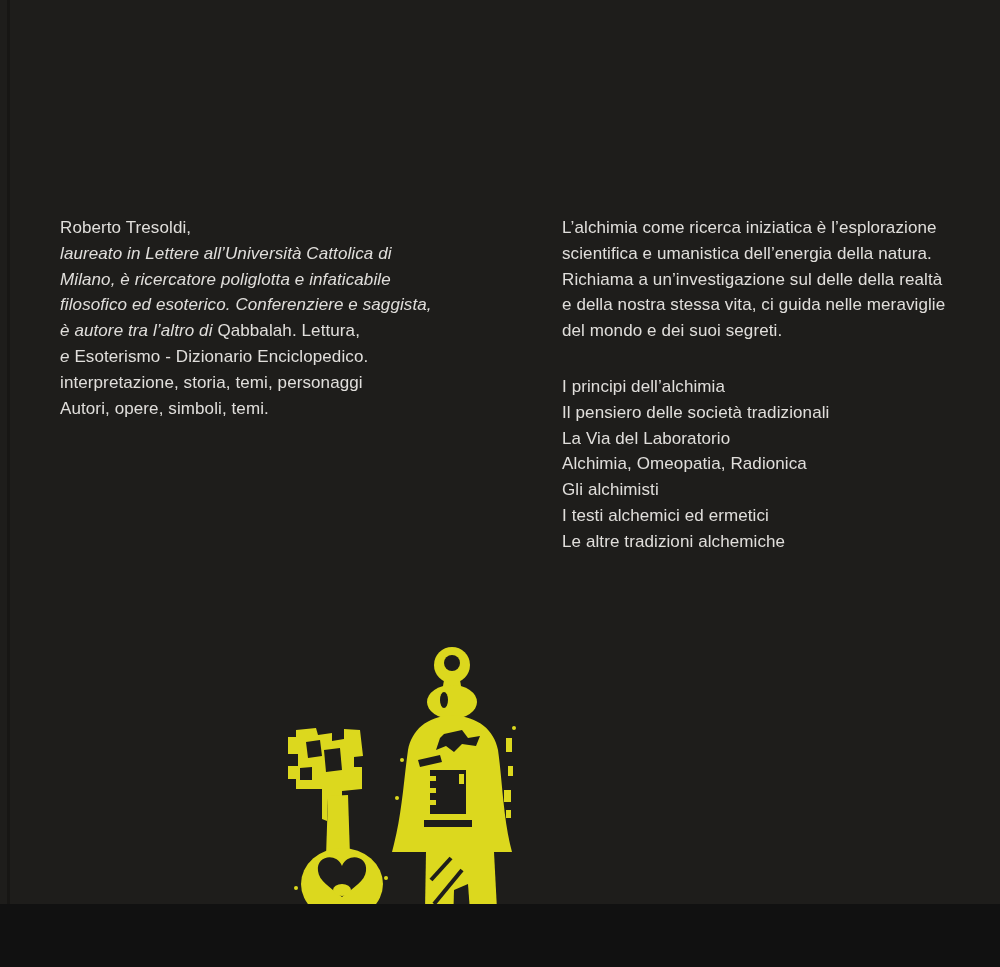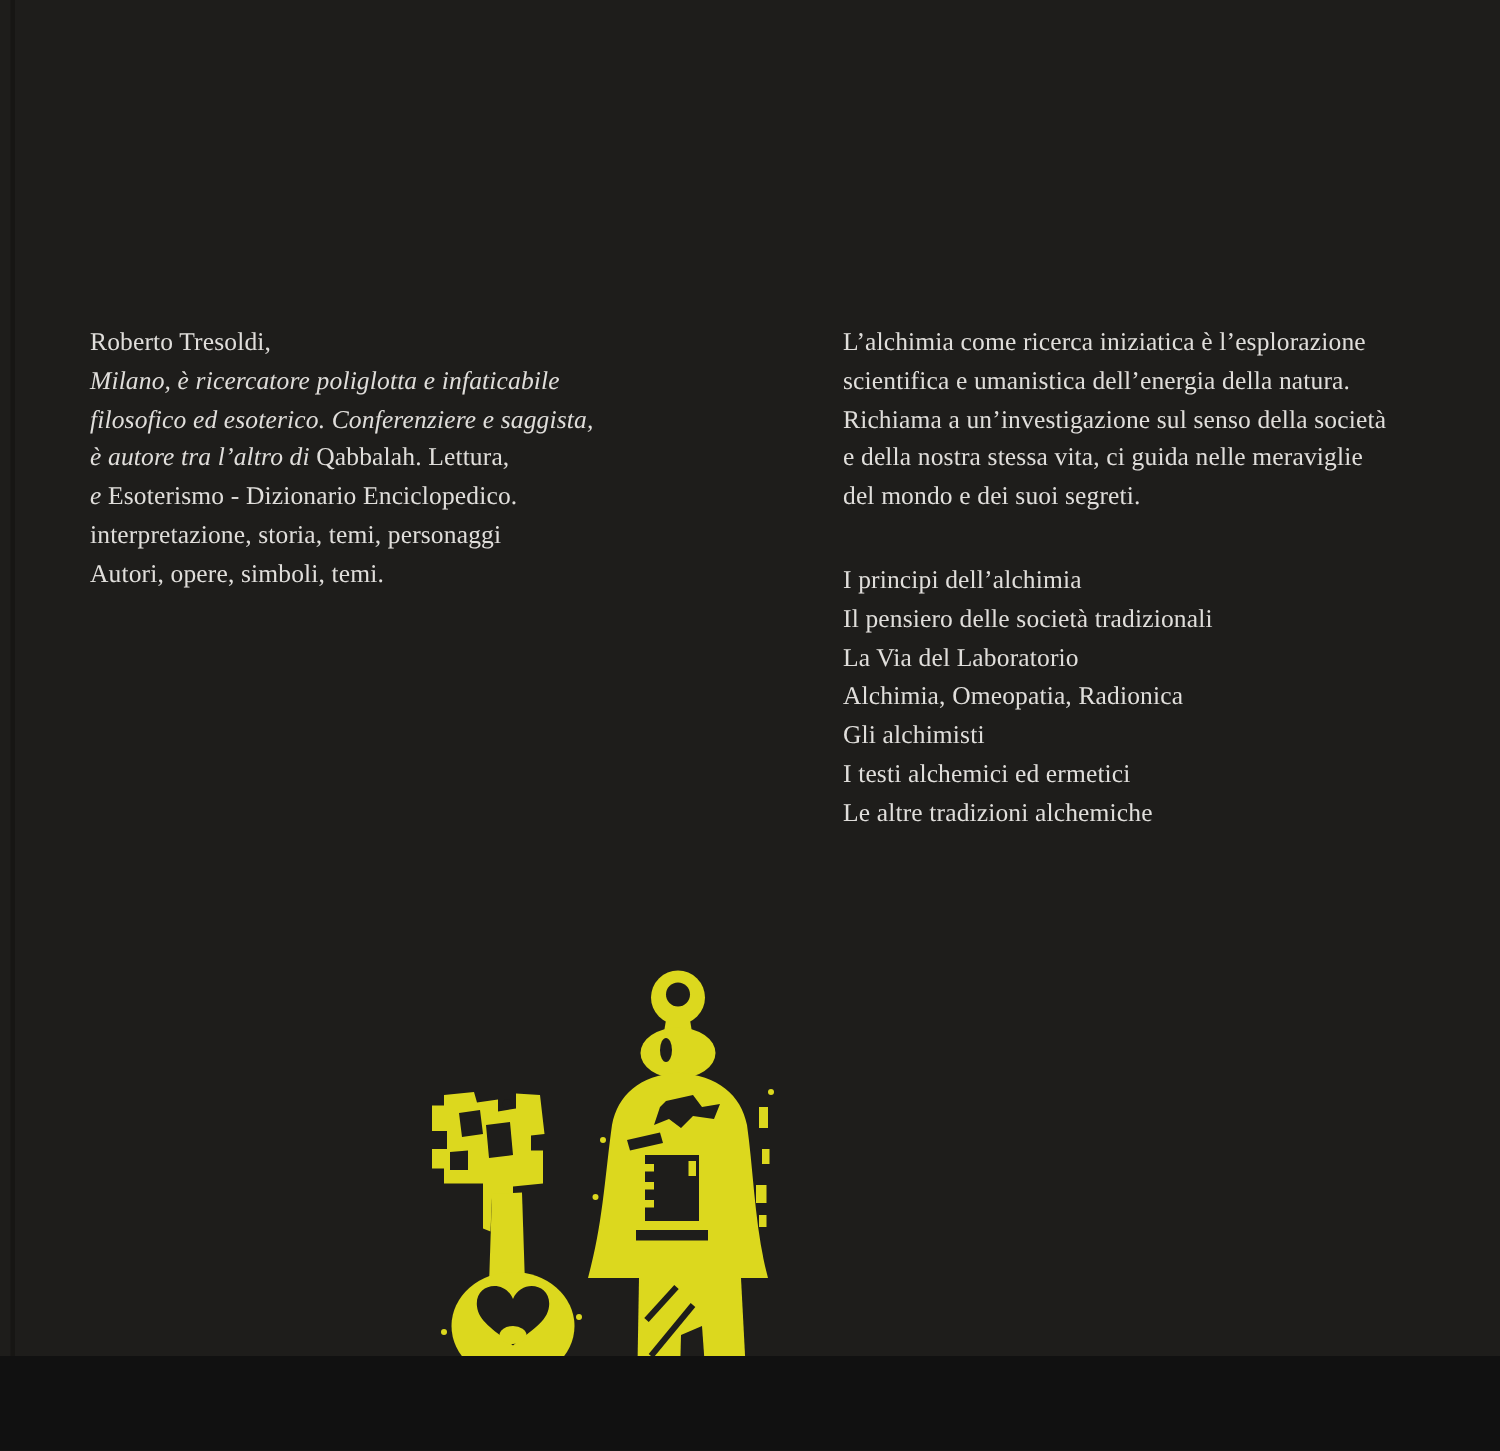--- a/index.html
+++ b/index.html
@@ -1,21 +1,21 @@
 <!DOCTYPE html>
 <html><head>
 <meta charset="utf-8">
 <style>
   html,body{margin:0;padding:0;background:#111;}
   .page{
     position:relative;
     width:1000px;height:904px;
     background:#1e1d1b;
     overflow:hidden;
-    font-family:Liberation Serif, serif;
+    font-family:Liberation Sans, sans-serif;
     color:#e0dedb;
   }
   .crease{
     position:absolute;left:7px;top:0;width:3px;height:967px;
     background:#171614;
   }
   .textblock{
     position:absolute;
     font-size:17px;
     line-height:25.8px;
@@ -37,32 +37,33 @@
 </style>
 </head>
 <body>
 
 <div class="page">
 
   <div class="crease"></div>
 
   <div id="bio" class="textblock">
       <div class="line"><span>Roberto Tresoldi,</span></div>
+      <div class="line"><span class="it">laureato in Lettere all’Università Cattolica di</span></div>
       <div class="line"><span class="it">Milano, è ricercatore poliglotta e infaticabile</span></div>
       <div class="line"><span class="it">filosofico ed esoterico. Conferenziere e saggista,</span></div>
       <div class="line"><span class="it">è autore tra l’altro di </span><span>Qabbalah. Lettura,</span></div>
       <div class="line"><span class="it">e </span><span>Esoterismo - Dizionario Enciclopedico.</span></div>
       <div class="line"><span>interpretazione, storia, temi, personaggi</span></div>
       <div class="line"><span>Autori, opere, simboli, temi.</span></div>
     </div>
 
   <div id="desc" class="textblock">
       <div class="line"><span>L’alchimia come ricerca iniziatica è l’esplorazione</span></div>
       <div class="line"><span>scientifica e umanistica dell’energia della natura.</span></div>
-      <div class="line"><span>Richiama a un’investigazione sul senso della società</span></div>
+      <div class="line"><span>Richiama a un’investigazione sul delle della realtà</span></div>
       <div class="line"><span>e della nostra stessa vita, ci guida nelle meraviglie</span></div>
       <div class="line"><span>del mondo e dei suoi segreti.</span></div>
     </div>
 
   <div id="contents" class="textblock">
       <div class="line"><span>I principi dell’alchimia</span></div>
       <div class="line"><span>Il pensiero delle società tradizionali</span></div>
       <div class="line"><span>La Via del Laboratorio</span></div>
       <div class="line"><span>Alchimia, Omeopatia, Radionica</span></div>
       <div class="line"><span>Gli alchimisti</span></div>

